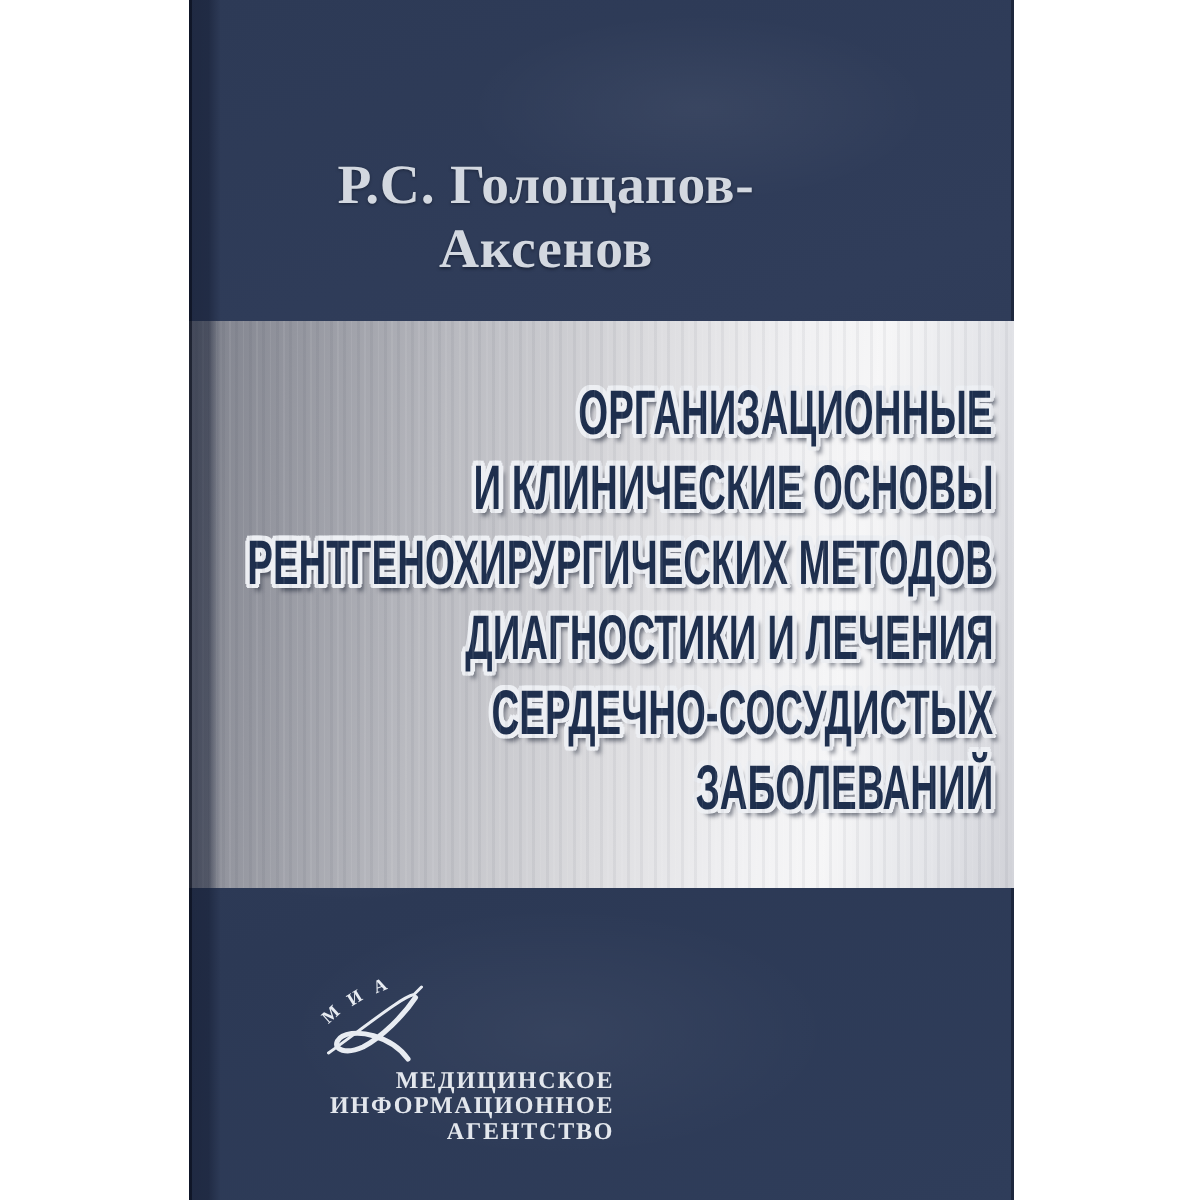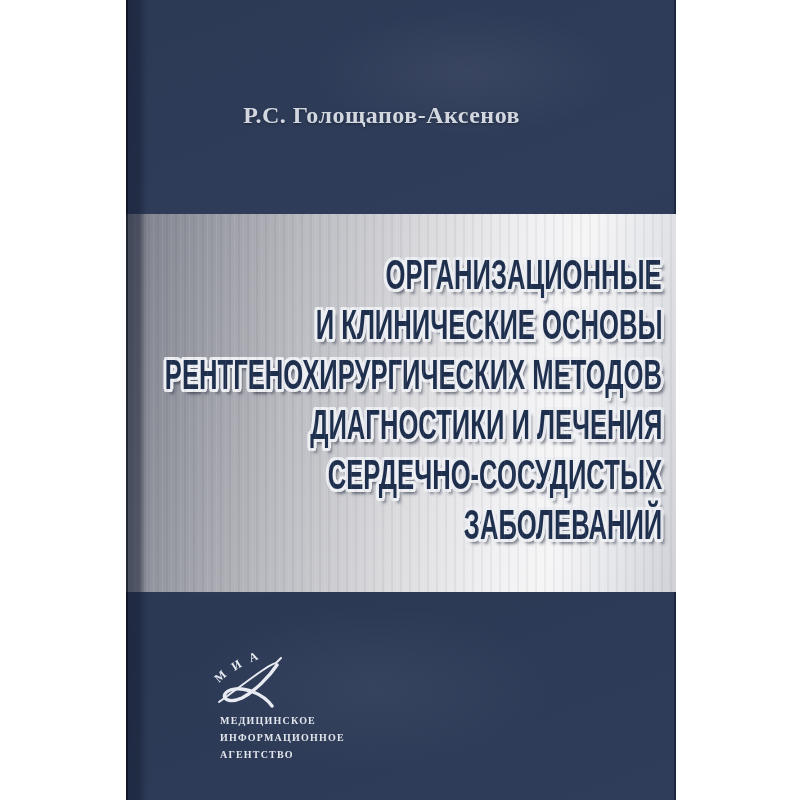--- a/index.html
+++ b/index.html
@@ -31,24 +31,24 @@
   .spine-shade {
     position:absolute; left:0; top:0; width:21px; height:800px; z-index:6;
     background:linear-gradient(90deg,
       rgba(8,13,28,0.8) 0px, rgba(8,13,28,0.8) 2px,
       rgba(20,28,50,0.55) 2px, rgba(20,28,50,0.5) 13px,
       rgba(20,28,50,0.25) 17px, rgba(20,28,50,0.02) 21px);
   }
 
   
   .author {
-    position:absolute; left:60px; top:102px; width:334px;
-    text-align:right;
+    position:absolute; left:71px; top:102px; width:334px;
+    text-align:center;
     font-family:"Liberation Serif", serif;
-    font-weight:700; font-size:24px; letter-spacing:0.5px;
+    font-weight:700; font-size:37px; letter-spacing:0.5px;
     color:#d3d8e0; z-index:2;
     text-shadow:0 1px 2px rgba(10,16,30,0.5);
   }
 
   
   .title-band {
     position:absolute; left:0; top:214px; width:550px; height:378px; z-index:3;
     background:linear-gradient(97deg,
       #7c7f8a 0%, #94969f 12%, #b9bac0 30%, #dcdcdf 52%,
       #f0f0f2 68%, #f6f6f7 78%, #e4e5e9 90%, #d0d1d7 100%);
@@ -92,22 +92,23 @@
     color:#e8ecf2;
   }
   .mia-letter.m { left:89px;  top:669px; transform:rotate(-42deg); }
   .mia-letter.i { left:106px; top:658px; transform:rotate(-32deg); }
   .mia-letter.a { left:123px; top:650px; transform:rotate(-22deg); }
   .mia-swoosh { position:absolute; left:85px; top:650px; }
 
   .publisher-name {
     position:absolute; left:94px; top:712px;
     font-family:"Liberation Serif", serif; font-weight:700;
-    font-size:10px; line-height:17px; letter-spacing:1.2px;
+    font-size:16px; line-height:17px; letter-spacing:1.2px;
     color:#e3e7ed;
+    text-align:right;
   }
 </style>
 </head>
 <body>
 
 <div class="stage">
 
   <div class="book">
 
     <div class="author">Р.С. Голощапов-Аксенов</div>

